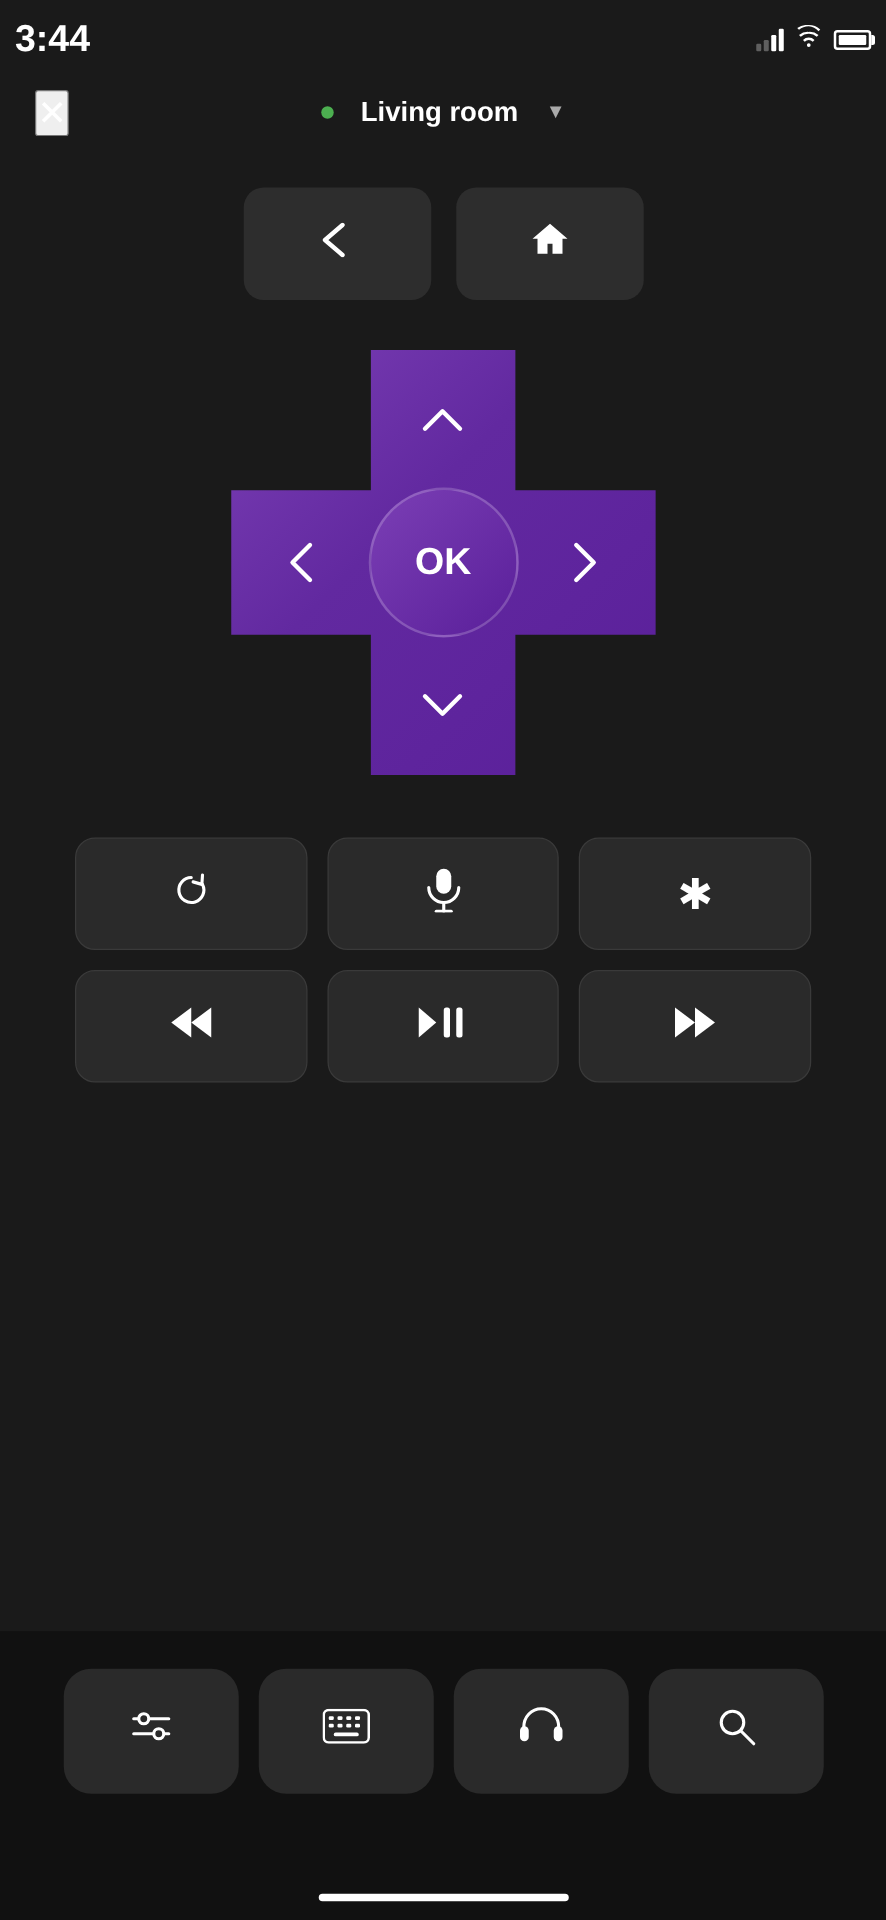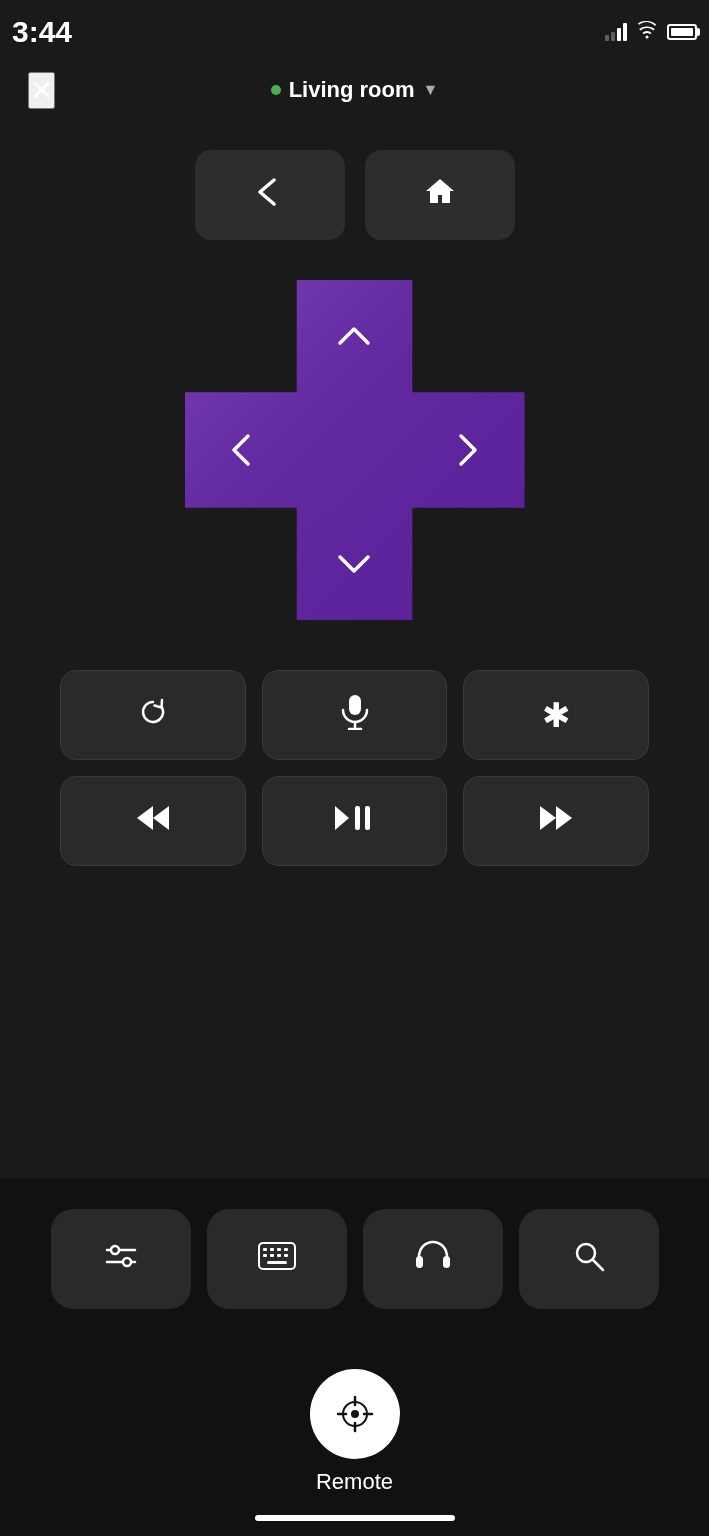--- a/index.html
+++ b/index.html
@@ -99,21 +99,21 @@
       left: 28px;
       font-size: 28px;
       color: white;
       cursor: pointer;
       font-weight: 300;
     }
 
     .room-selector {
       display: flex;
       align-items: center;
-      gap: 8px;
+      gap: 22px;
       font-size: 22px;
       font-weight: 600;
       cursor: pointer;
     }
 
     .room-dot {
       width: 10px;
       height: 10px;
       background: #4CAF50;
       border-radius: 50%;
@@ -390,20 +390,23 @@
     <div class="dpad-up">
       <svg width="36" height="22" viewBox="0 0 36 22" fill="white">
         <path d="M4 18L18 4l14 14" stroke="white" stroke-width="3.5" fill="none" stroke-linecap="round" stroke-linejoin="round"></path>
       </svg>
     </div>
     <div class="dpad-left">
       <svg width="22" height="36" viewBox="0 0 22 36" fill="white">
         <path d="M18 4L4 18l14 14" stroke="white" stroke-width="3.5" fill="none" stroke-linecap="round" stroke-linejoin="round"></path>
       </svg>
     </div>
+    <div class="dpad-ok">
+      <span>OK</span>
+    </div>
     <div class="dpad-right">
       <svg width="22" height="36" viewBox="0 0 22 36" fill="white">
         <path d="M4 4l14 14L4 32" stroke="white" stroke-width="3.5" fill="none" stroke-linecap="round" stroke-linejoin="round"></path>
       </svg>
     </div>
     <div class="dpad-down">
       <svg width="36" height="22" viewBox="0 0 36 22" fill="white">
         <path d="M4 4l14 14L32 4" stroke="white" stroke-width="3.5" fill="none" stroke-linecap="round" stroke-linejoin="round"></path>
       </svg>
     </div>
@@ -505,29 +508,16 @@
       <span>
         <svg width="32" height="32" viewBox="0 0 32 32" fill="white">
           <circle cx="13" cy="13" r="9" stroke="white" stroke-width="2.5" fill="none"></circle>
           <line x1="20" y1="20" x2="30" y2="30" stroke="white" stroke-width="2.5" stroke-linecap="round"></line>
         </svg>
       </span>
     </button>
   </div>
 
   <div class="bottom-nav">
-    <div class="bottom-nav-item">
-      <div class="nav-icon-circle active">
-        <svg width="38" height="38" viewBox="0 0 38 38" fill="#111">
-          <circle cx="19" cy="19" r="12" stroke="#111" stroke-width="2" fill="none"></circle>
-          <circle cx="19" cy="19" r="4" fill="#111"></circle>
-          <line x1="19" y1="2" x2="19" y2="10" stroke="#111" stroke-width="2.5" stroke-linecap="round"></line>
-          <line x1="19" y1="28" x2="19" y2="36" stroke="#111" stroke-width="2.5" stroke-linecap="round"></line>
-          <line x1="2" y1="19" x2="10" y2="19" stroke="#111" stroke-width="2.5" stroke-linecap="round"></line>
-          <line x1="28" y1="19" x2="36" y2="19" stroke="#111" stroke-width="2.5" stroke-linecap="round"></line>
-        </svg>
-      </div>
-      <span class="nav-label active">Remote</span>
-    </div>
   </div>
 
   <div class="home-indicator"></div>
 </div>
 
 </body></html>

